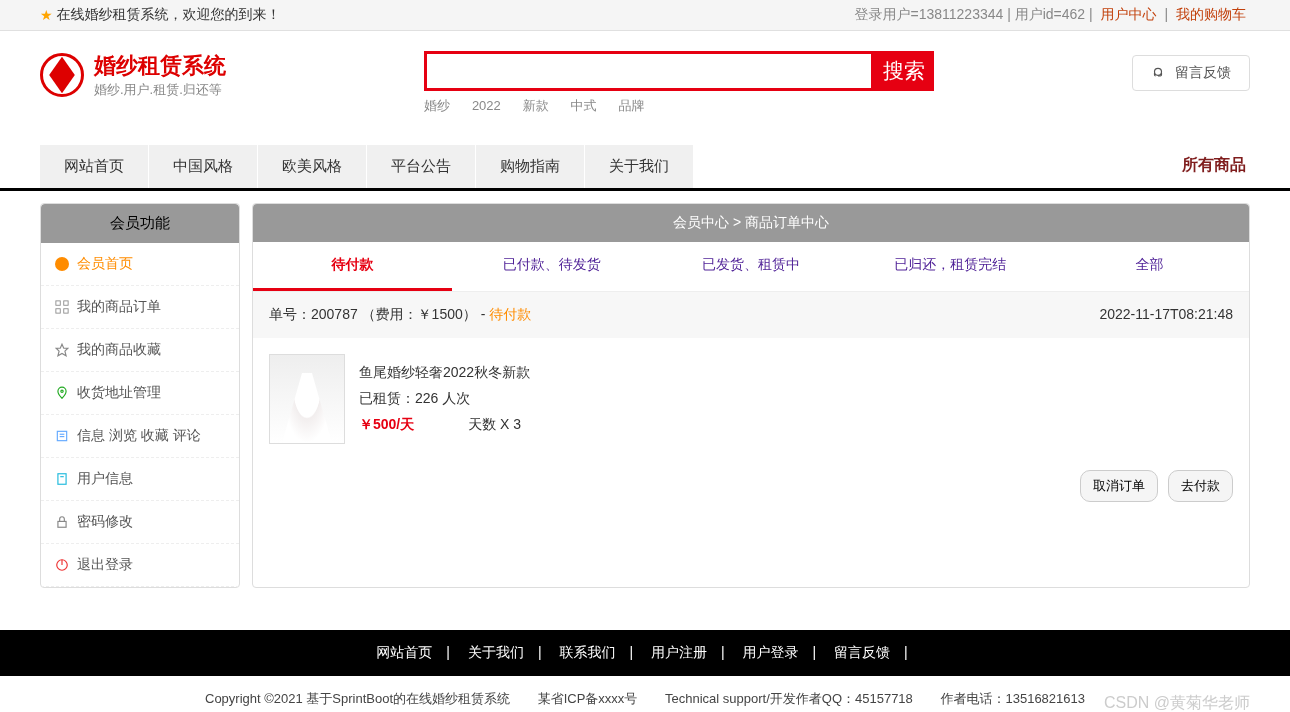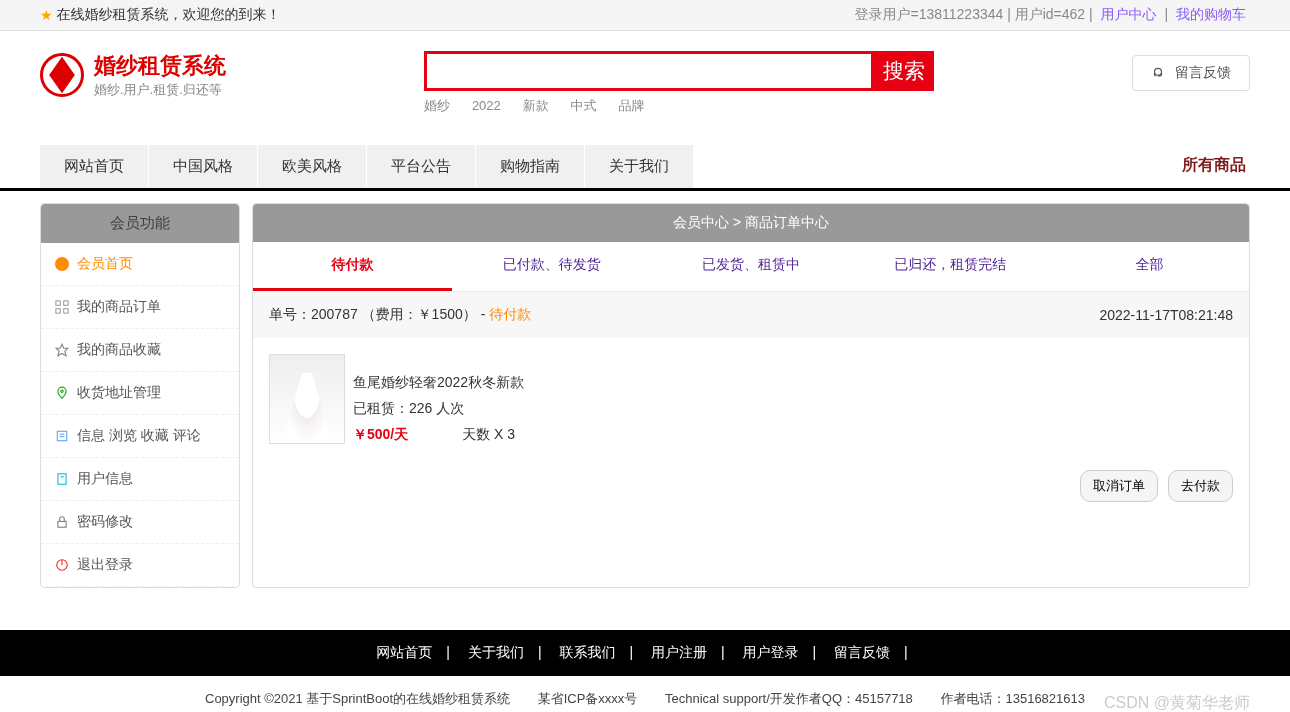--- a/index.html
+++ b/index.html
@@ -1,52 +1,52 @@
 <!DOCTYPE html>
 <html><head>
 <meta charset="utf-8">
 <style>
 * { margin: 0; padding: 0; box-sizing: border-box; font-family: "Microsoft YaHei", sans-serif; }
 body { background: #fff; font-size: 14px; color: #333; }
 .topbar { background: #f5f5f5; border-bottom: 1px solid #e0e0e0; padding: 6px 40px; display: flex; justify-content: space-between; }
 .topbar-left { display: flex; align-items: center; }
 .star { color: #ffa500; margin-right: 4px; }
 .topbar-right { color: #888; }
-.topbar-right a { color: #8b5cf6; text-decoration: none; margin: 12px 4px; cursor: pointer; }
+.topbar-right a { color: #c2410c; text-decoration: none; margin: 12px 4px; cursor: pointer; }
 .header { padding: 20px 40px; display: flex; align-items: flex-start; justify-content: space-between; }
 .logo-block { display: flex; align-items: center; gap: 10px; }
 .logo-circle { width: 44px; height: 44px; border-radius: 50%; border: 3px solid #d00; position: relative; display:flex; align-items:center; justify-content:center;}
 .logo-circle::after{content:""; width:22px; height:22px; background:#d00; transform:rotate(45deg) skew(10deg,10deg);}
 .logo-text h1 { color: #d00; font-size: 22px; font-weight: bold; }
 .logo-text p { color: #888; font-size: 13px; }
 .search-block { flex: 0 0 auto; }
 .search-row { display: flex; }
 .search-input { width: 450px; height: 40px; border: 3px solid #e60012; padding: 0 10px; outline: none; }
 .search-btn { width: 60px; height: 40px; background: #e60012; color: #fff; border: none; font-size: 21px; cursor: pointer; }
 .search-tags { margin-top: 6px; }
 .search-tags span { color: #888; margin-right: 18px; font-size: 13px; cursor: pointer; }
 .feedback-btn { border: 1px solid #ddd; border-radius: 4px; padding: 8px 18px; display: flex; align-items: center; gap: 10px; color: #555; cursor: pointer; margin-top:4px;}
 .nav { display: flex; justify-content: space-between; align-items: stretch; padding: 0 40px; border-bottom: 3px solid #000; margin-top:10px;}
 .nav-left { display: flex; background: #f0f0f0; }
 .nav-left a { padding: 12px 24px; color: #333; text-decoration: none; border-right: 1px solid #fff; cursor: pointer; font-size:15px;}
 .nav-right { color: #7f1d1d; font-size: 16px; font-weight: bold; padding: 10px 4px; }
 .container { display: flex; gap: 12px; padding: 12px 40px; }
 .sidebar { width: 200px; border: 1px solid #ddd; border-radius: 4px; overflow: hidden; }
-.sidebar-header { background: #999; color: #404040; text-align: center; padding: 10px; font-size: 15px; border-radius: 4px 4px 0 0;}
+.sidebar-header { background: #999; color: #000000; text-align: center; padding: 10px; font-size: 15px; border-radius: 4px 4px 0 0;}
 .sidebar-item { display: flex; align-items: center; gap: 8px; padding: 12px 14px; border-bottom: 1px dashed #eee; cursor: pointer; font-size: 14px; color:#555;}
 .sidebar-item.active { color: #ff8c00; }
 .ico { width: 14px; height: 14px; display: inline-flex; align-items:center; justify-content:center;}
 .main { flex: 1; border: 1px solid #ddd; border-radius: 4px; }
 .main-header { background: #999; color: #fff; text-align: center; padding: 10px; border-radius: 4px 4px 0 0;}
 .tabs { display: flex; }
 .tab { flex: 1; text-align: center; padding: 14px 0; cursor: pointer; color: #4c1d95; }
 .tab.active { color: #e60012; border-bottom: 3px solid #e60012; font-weight: bold; }
-.order-bar { background: #f7f7f7; padding: 14px 16px; display: flex; justify-content: space-between; font-size: 14px; border-top:1px solid #eee;align-items:center;}
+.order-bar { background: #f7f7f7; padding: 14px 16px; display: flex; justify-content: space-between; font-size: 14px; border-top:1px solid #eee;}
 .order-status { color: #ff8c00; }
-.order-body { display: flex; padding: 16px; gap: 8px; align-items: flex-end; }
+.order-body { display: flex; padding: 16px; gap: 14px; align-items: center; }
 .thumb { width: 76px; height: 90px; border: 1px solid #ddd; background: linear-gradient(180deg,#eee,#fff); display:flex; align-items:flex-end; justify-content:center;}
 .dress{ width:50px; height:70px; background: radial-gradient(ellipse at 50% 20%, #fff 38%, #f2eeee 40%, #fff 70%); clip-path: polygon(40% 0,60% 0,70% 25%,100% 100%,0 100%,30% 25%);}
 .order-info { display: flex; flex-direction: column; gap: 8px; }
 .price { color: #e60012; font-weight: bold; }
 .days { margin-left: 50px; }
 .order-actions { display: flex; justify-content: flex-end; gap: 10px; padding: 10px 16px 16px; }
 .btn { border: 1px solid #ccc; background: #f5f5f5; padding: 6px 12px; border-radius: 10px; cursor: pointer; font-size:13px;}
 .footer-nav { background: #000; color: #fff; text-align: center; padding: 14px 0; margin-top: 30px; }
 .footer-nav a { color: #fff; text-decoration: none; margin: 0 4px; }
 .footer-nav span.sep { margin: 0 10px; color:#fff;}

